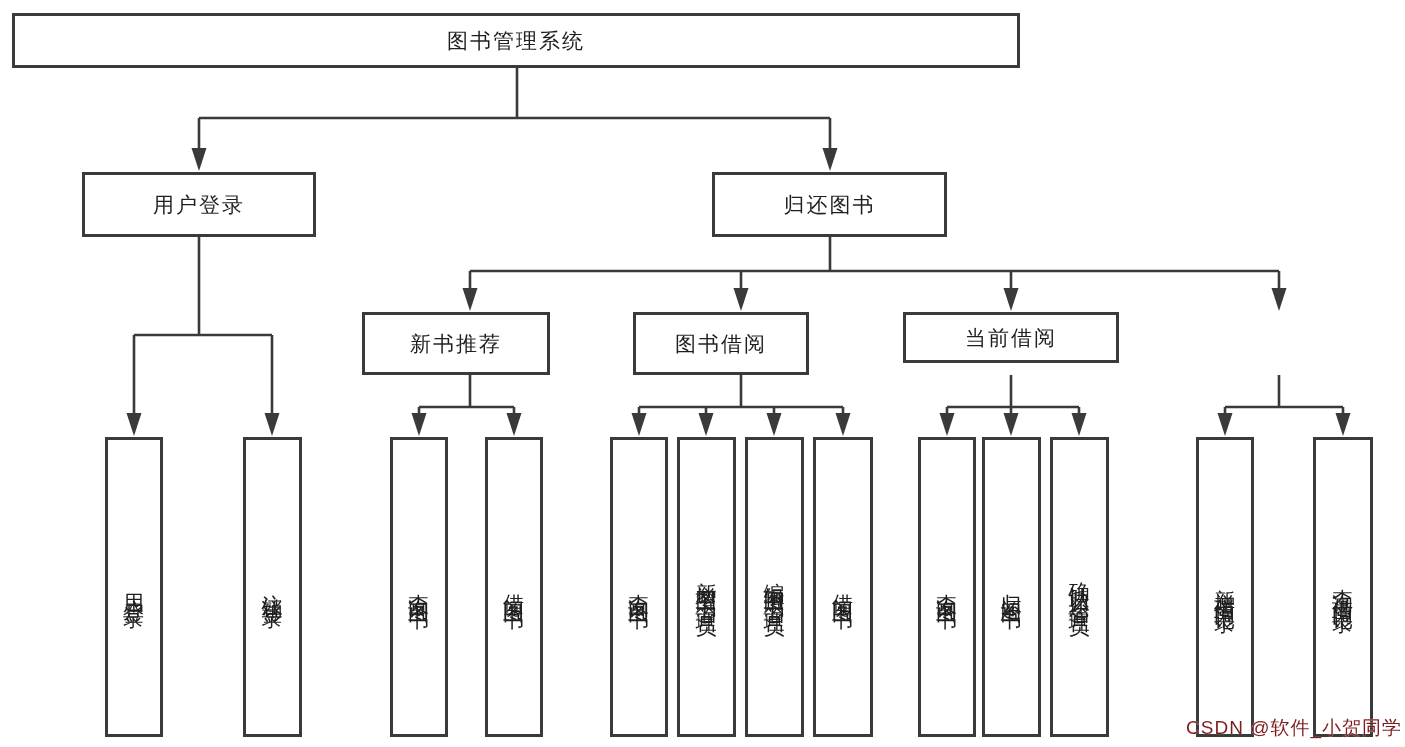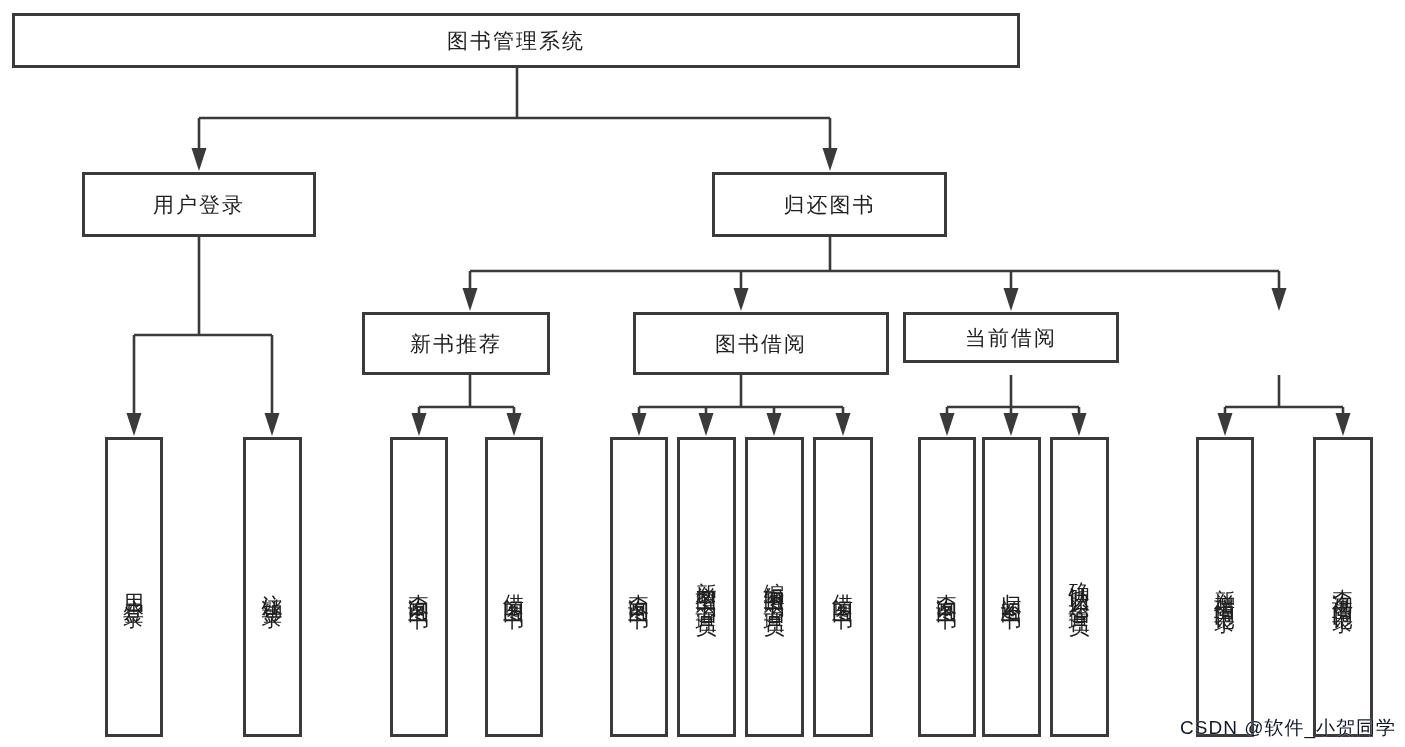--- a/index.html
+++ b/index.html
@@ -42,25 +42,25 @@
   }
   .box.v .vtext {
     writing-mode: vertical-rl;
     text-orientation: mixed;
     letter-spacing: 5px;
     line-height: 1;
     white-space: nowrap;
   }
   .watermark {
     position: absolute;
-    right: 9px;
+    right: 3px;
     top: 715px;
     z-index: 3;
     font-size: 19px;
-    color: #0f172a;
+    color: #7f1d1d;
     letter-spacing: 1px;
     text-shadow: 0 0 1px #ffffff;
   }
 </style>
 </head>
 <body>
 
 <div class="canvas">
 
   <svg class="connectors" width="1405" height="747" viewBox="0 0 1405 747">
@@ -111,21 +111,21 @@
   <div class="box h" style="left:82px;top:172px;width:234px;height:65px">
     <span>用户登录</span>
   </div>
   <div class="box h" style="left:712px;top:172px;width:235px;height:65px">
     <span>归还图书</span>
   </div>
 
   <div class="box h" style="left:362px;top:312px;width:188px;height:63px">
     <span>新书推荐</span>
   </div>
-  <div class="box h" style="left:633px;top:312px;width:256px;height:63px">
+  <div class="box h" style="left:633px;top:312px;width:176px;height:63px">
     <span>图书借阅</span>
   </div>
   <div class="box h" style="left:903px;top:312px;width:216px;height:51px">
     <span>当前借阅</span>
   </div>
 
   <div class="box v" style="left:105px;top:437px;width:58px;height:300px">
     <span class="vtext">用户登录</span>
   </div>
   <div class="box v" style="left:243px;top:437px;width:59px;height:300px">

